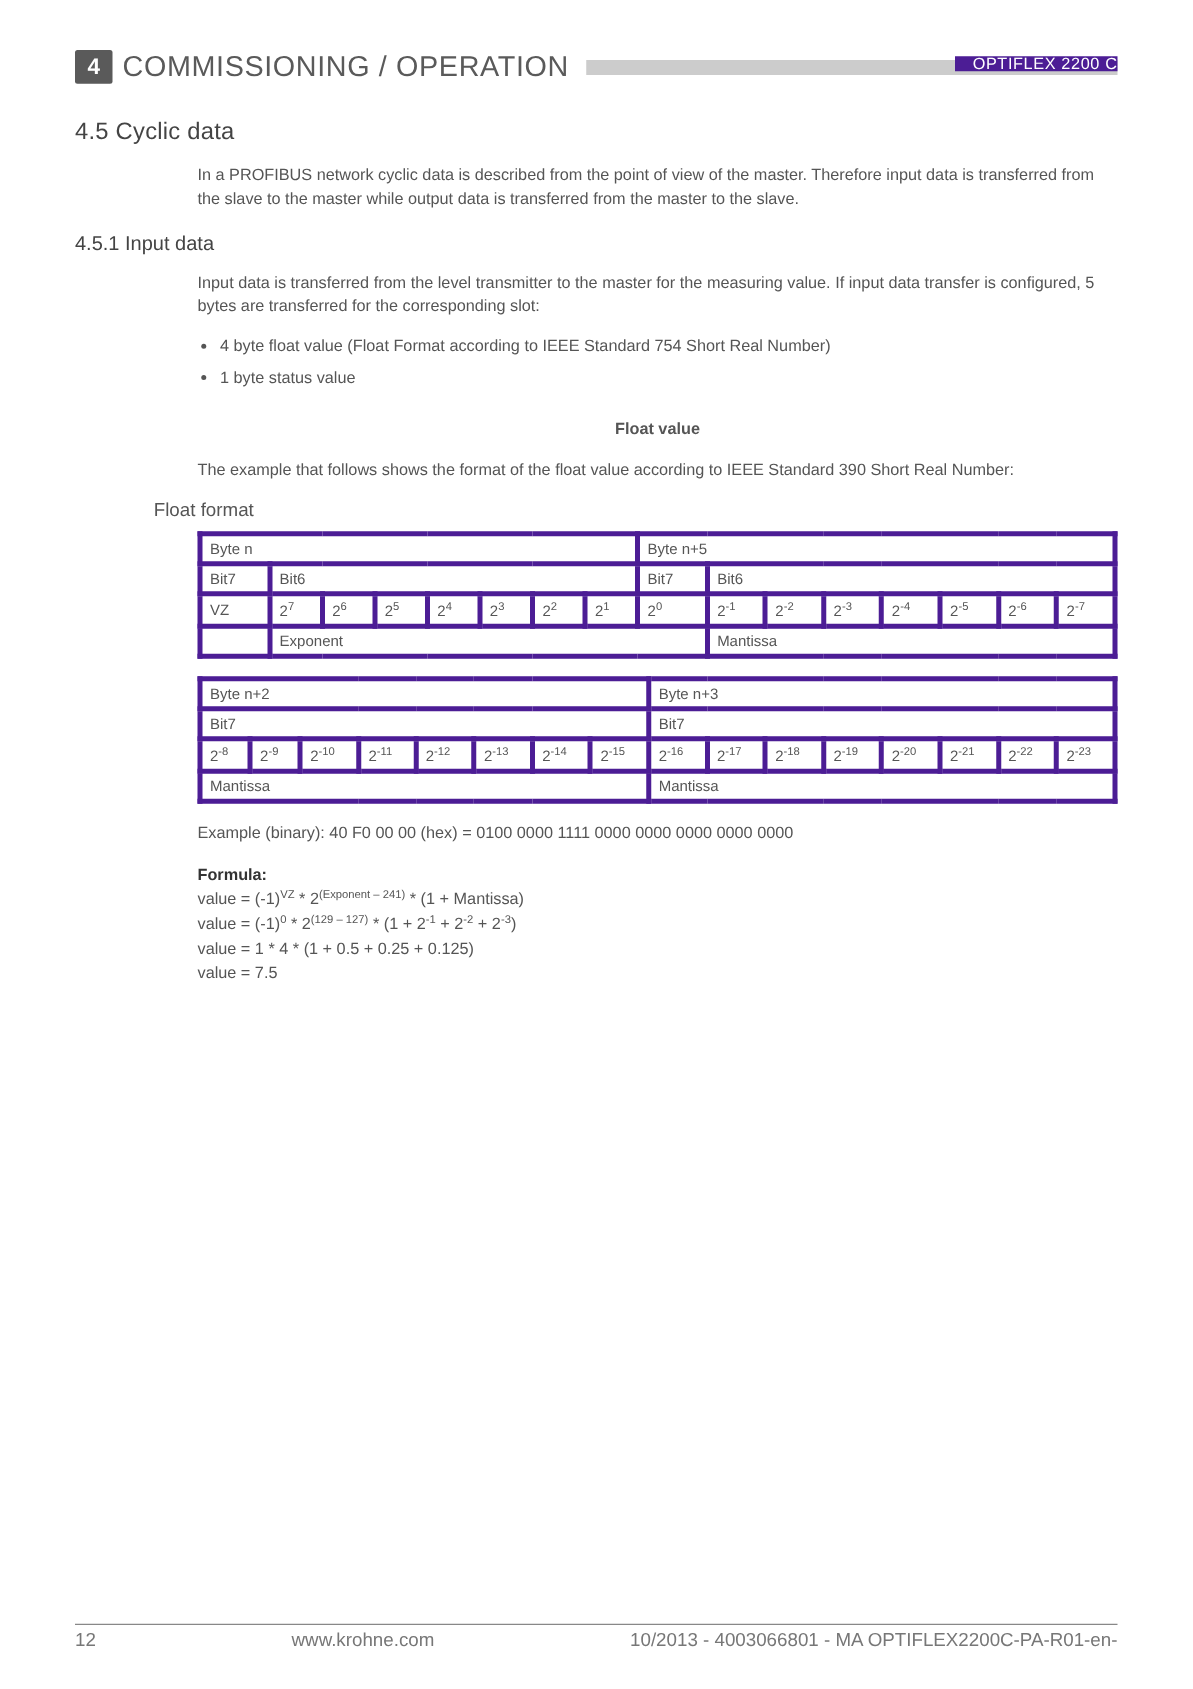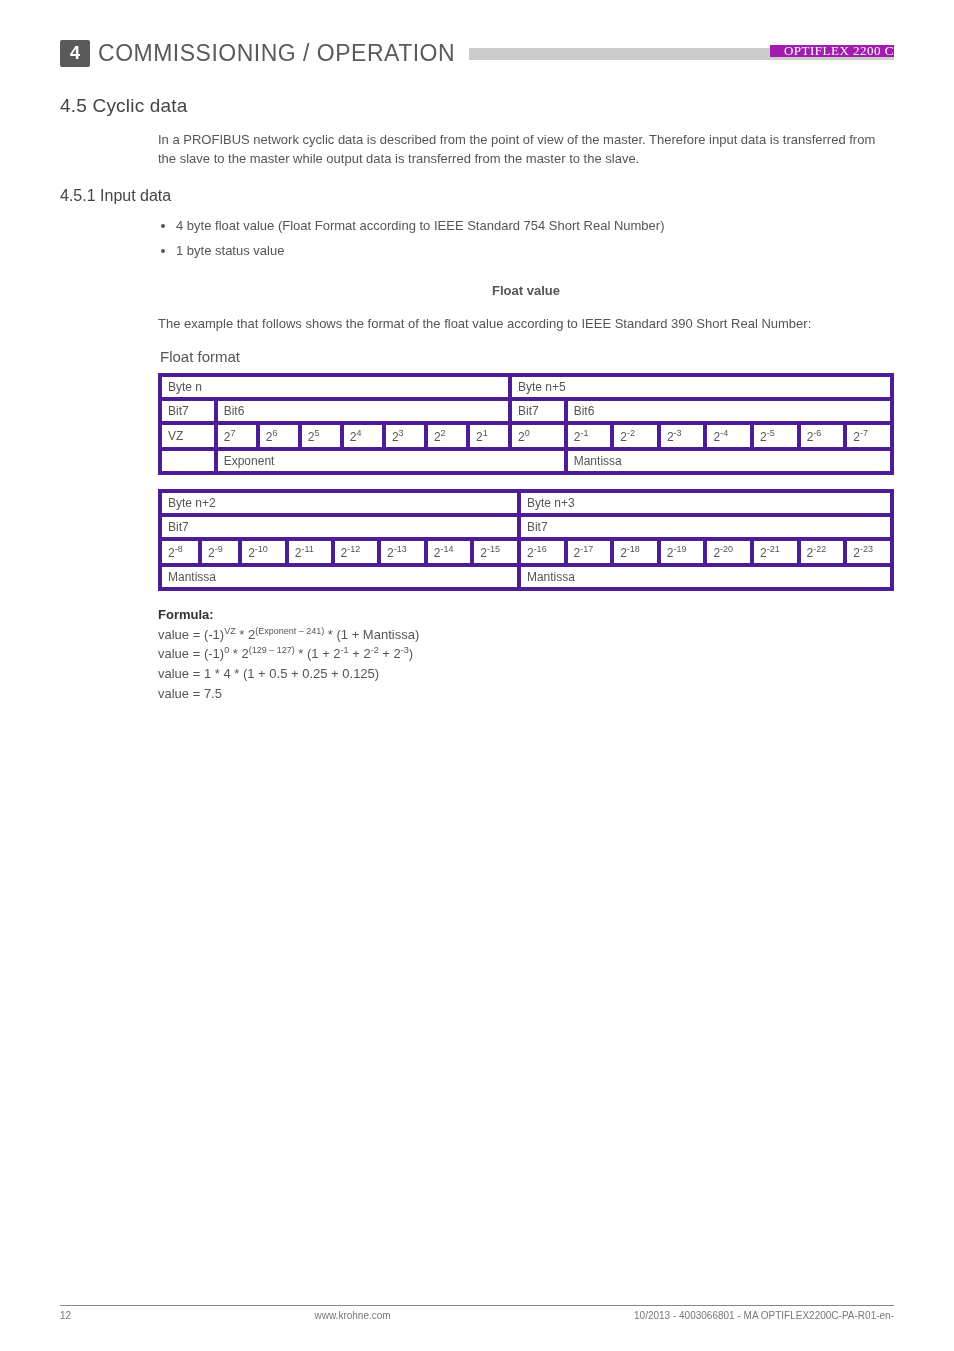--- a/index.html
+++ b/index.html
@@ -2,49 +2,50 @@
 <html><head>
 <meta charset="utf-8">
 <style>
   * { box-sizing: border-box; margin: 0; padding: 0; }
   body { font-family: Arial, Helvetica, sans-serif; font-size: 13px; color: #555; background: #fff; width: 954px; height: 1351px; position: relative; }
   .page { padding: 40px 60px 50px 60px; height: 100%; position: relative; }
   .header { display: flex; align-items: center; margin-bottom: 28px; }
   .chip { background: #5a5a5a; color: #fff; font-size: 18px; padding: 3px 10px; font-weight: bold; border-radius: 2px; margin-right: 8px; }
   .section-title { color: #5a5a5a; font-size: 23px; letter-spacing: 0.5px; font-weight: 300; }
   .header-bar { flex: 1; height: 12px; background: #ccc; margin-left: 14px; }
-  .product { color: #fff; background: #a21caf; font-size: 13px; padding: 0 0 0 14px; letter-spacing: 0.5px; font-weight: 300; align-self: center; height: 12px; line-height: 12px; position: absolute; right: 60px; top: 45px; font-family: Liberation Serif, serif; }
+  .product { color: #fff; background: #4c1d95; font-size: 13px; padding: 0 0 0 14px; letter-spacing: 0.5px; font-weight: 300; align-self: center; height: 12px; line-height: 12px; position: absolute; right: 60px; top: 45px; }
   h2.sec { font-size: 19px; font-weight: normal; color: #444; margin: 22px 0 14px 0; letter-spacing: 0.2px; }
   h3.sub { font-size: 16px; font-weight: normal; color: #444; margin: 18px 0 12px 0; }
   p.body, .body { margin: 0 0 14px 98px; line-height: 1.45; color: #555; }
   ul.body { list-style: disc; padding-left: 18px; }
   ul.body li { margin-bottom: 6px; }
   .bold { font-weight: bold; color: #333; }
-  .fh { font-weight: normal; color: #555; margin: 14px 0 8px 100px; font-size: 15px; }
+  .fh { font-weight: normal; color: #555; margin: 14px 0 8px 63px; font-size: 15px; }
   table.float { border-collapse: collapse; width: calc(100% - 98px); margin-left: 98px; margin-bottom: 14px; font-size: 12px; }
   table.float td { border: 4px solid #4c1d95; padding: 3px 6px; text-align: left; color: #555; white-space: nowrap; }
   sup { font-size: 9px; }
   .formula { margin-left: 98px; line-height: 1.5; }
-  .footer { position: absolute; bottom: 30px; left: 60px; right: 60px; border-top: 1px solid #888; display: flex; justify-content: space-between; font-size: 10px; color: #777; padding-top: 4px; }
+  .footer { position: absolute; bottom: 30px; left: 60px; right: 60px; border-top: 1px solid #888; display: flex; justify-content: space-between; font-size: 15px; color: #777; padding-top: 4px; }
 </style>
 </head>
 <body>
 
 <div class="page">
   <div class="header">
     <span class="chip">4</span>
     <span class="section-title">COMMISSIONING / OPERATION</span>
     <div class="header-bar"></div>
     <span class="product">OPTIFLEX 2200 C</span>
   </div>
 
   <h2 class="sec">4.5  Cyclic data</h2>
   <p class="body">In a PROFIBUS network cyclic data is described from the point of view of the master. Therefore input data is transferred from the slave to the master while output data is transferred from the master to the slave.</p>
 
   <h3 class="sub">4.5.1  Input data</h3>
+  <p class="body">Input data is transferred from the level transmitter to the master for the measuring value. If input data transfer is configured, 5 bytes are transferred for the corresponding slot:</p>
   <ul class="body">
     <li>4  byte float value (Float Format according to IEEE Standard 754 Short Real Number)</li>
     <li>1 byte status value</li>
   </ul>
 
   <p class="body bold" style="margin-top:22px;text-align:center;">Float value</p>
   <p class="body">The example that follows shows the format of the float value according to IEEE Standard 390 Short Real Number:</p>
 
   <p class="fh">Float format</p>
 
@@ -114,20 +115,21 @@
       <td>2<sup>-22</sup></td>
       <td>2<sup>-23</sup></td>
     </tr>
     <tr>
       <td colspan="8">Mantissa</td>
       <td colspan="8">Mantissa</td>
     </tr>
   </tbody>
     </table>
 
+  <p class="body">Example (binary): 40 F0 00 00 (hex) = 0100 0000 1111 0000 0000 0000 0000 0000</p>
 
   <div class="formula">
     <div class="bold">Formula:</div>
     <div><span>value = (-1)</span><sup>VZ</sup><span> * 2</span><sup>(Exponent – 241)</sup><span> * (1 + Mantissa)</span></div>
     <div><span>value = (-1)</span><sup>0</sup><span>   * 2</span><sup>(129 – 127)</sup><span> * (1 + 2</span><sup>-1</sup><span> + 2</span><sup>-2</sup><span> + 2</span><sup>-3</sup><span>)</span></div>
     <div>value = 1 * 4 * (1 + 0.5 + 0.25 + 0.125)</div>
     <div>value = 7.5</div>
   </div>
 
   <div class="footer">

